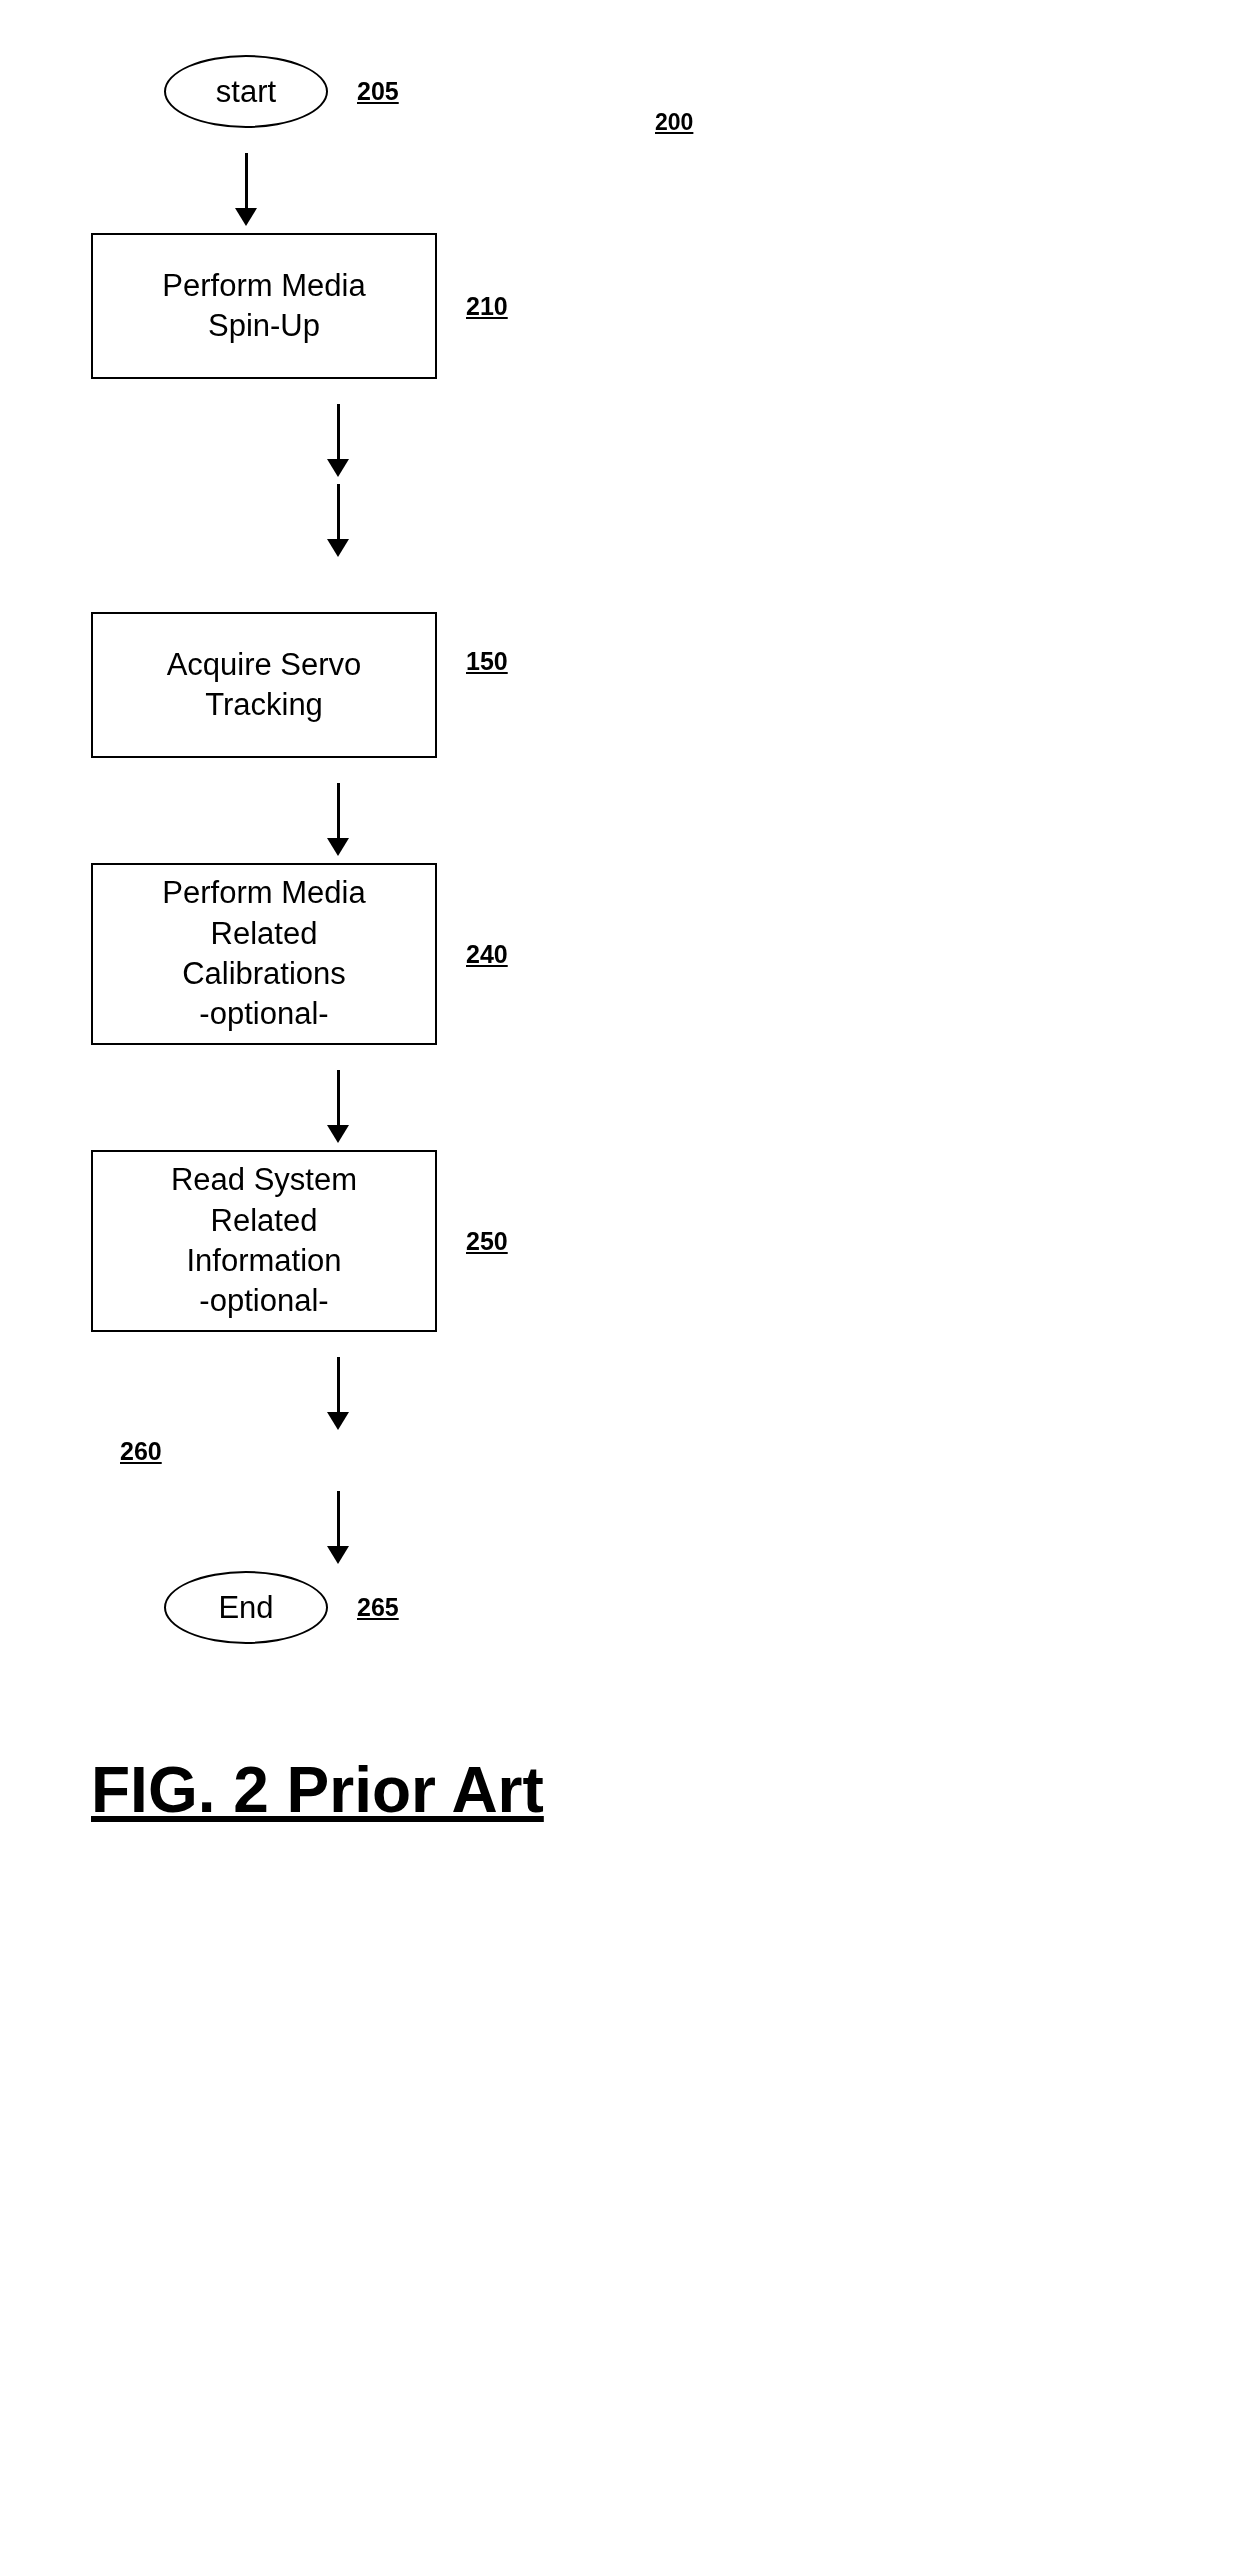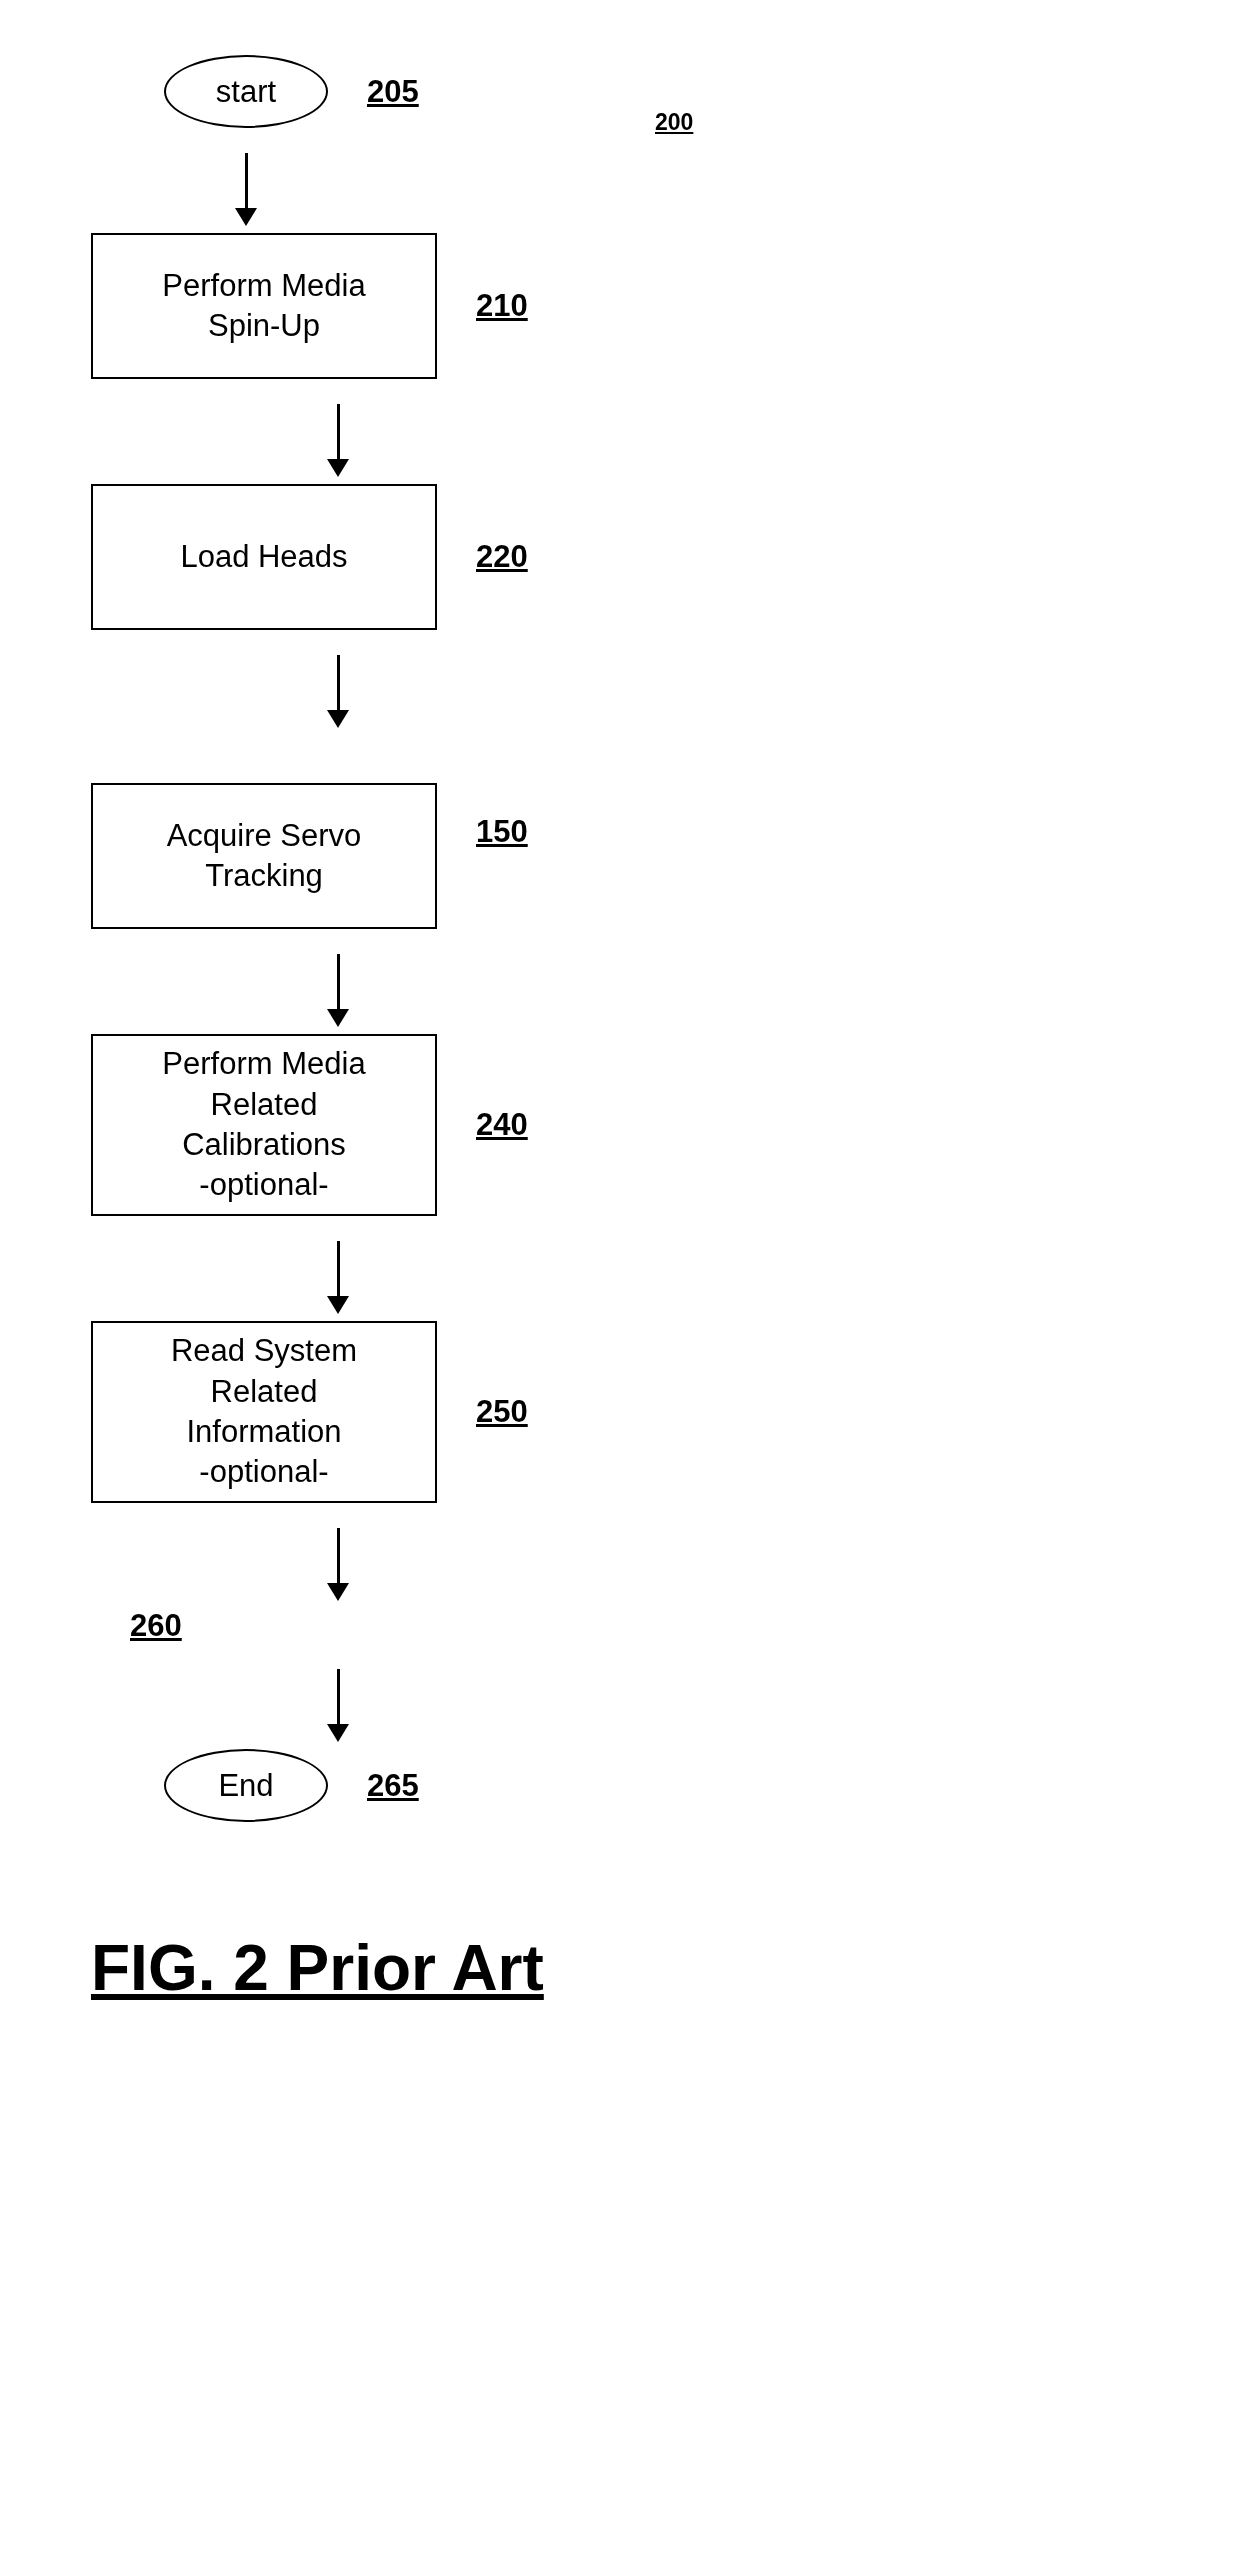--- a/index.html
+++ b/index.html
@@ -75,24 +75,24 @@
     }
 
     
     .node-row {
       display: flex;
       align-items: center;
       position: relative;
     }
 
     .ref-num {
-      font-size: 31px;
+      font-size: 25px;
       font-weight: bold;
       text-decoration: underline;
-      margin-left: 39px;
+      margin-left: 29px;
       align-self: center;
     }
 
     
     .arrow-down {
       width: 0;
       height: 0;
       border-left: 11px solid transparent;
       border-right: 11px solid transparent;
       border-top: 18px solid #000;
@@ -132,26 +132,20 @@
         <span>Perform Media
 Spin-Up</span>
       </div>
       <div class="ref-num">210</div>
     </div>
 
     <div style="width:2.7px; height:55px; background:#000; margin-left:246px; position:relative;">
       <div class="arrow-down"></div>
     </div>
 
-    <div class="node-row">
-      <div class="rect-node">
-        <span>Load Heads</span>
-      </div>
-      <div class="ref-num">220</div>
-    </div>
 
     <div style="width:2.7px; height:55px; background:#000; margin-left:246px; position:relative;">
       <div class="arrow-down"></div>
     </div>
 
     <div class="node-row">
       <div class="rect-node" style="white-space:pre-line;margin-top:48px;">
         <span>Acquire Servo
 Tracking</span>
       </div>

